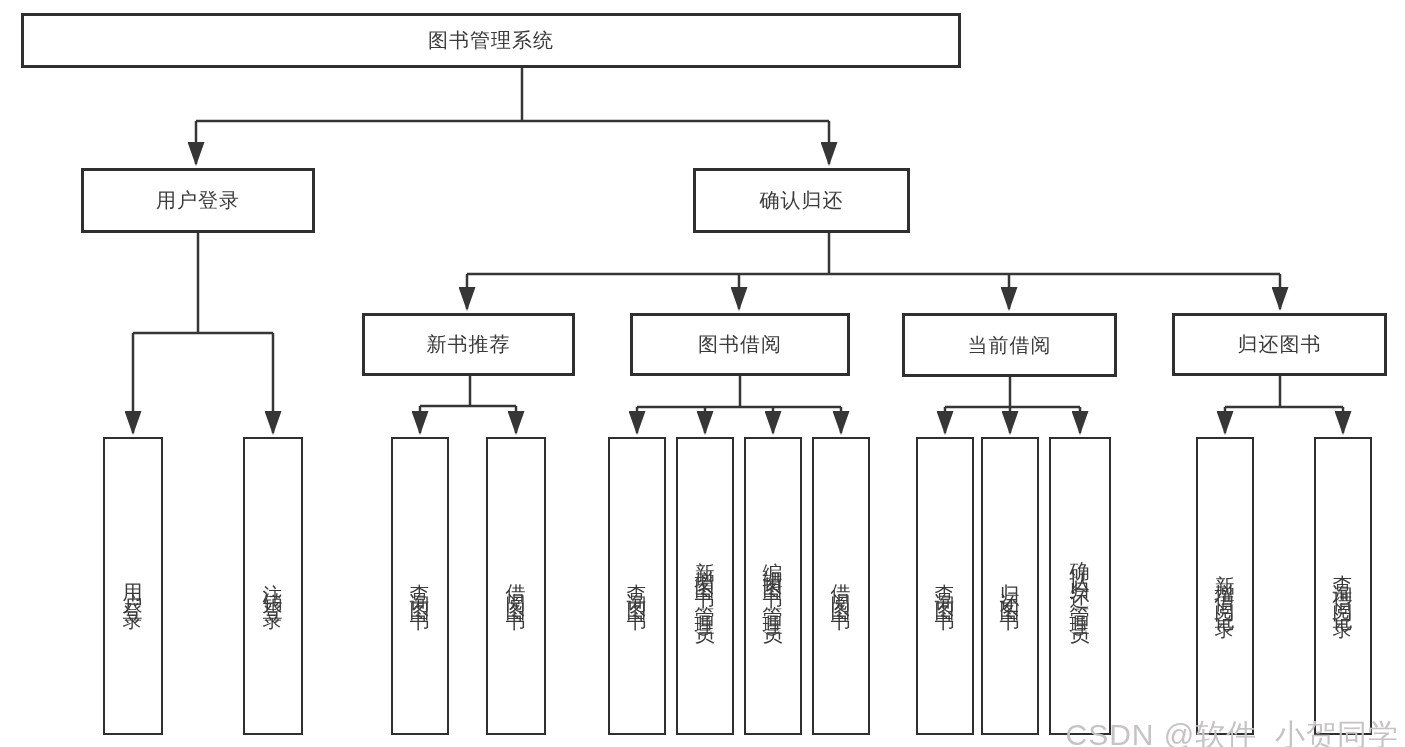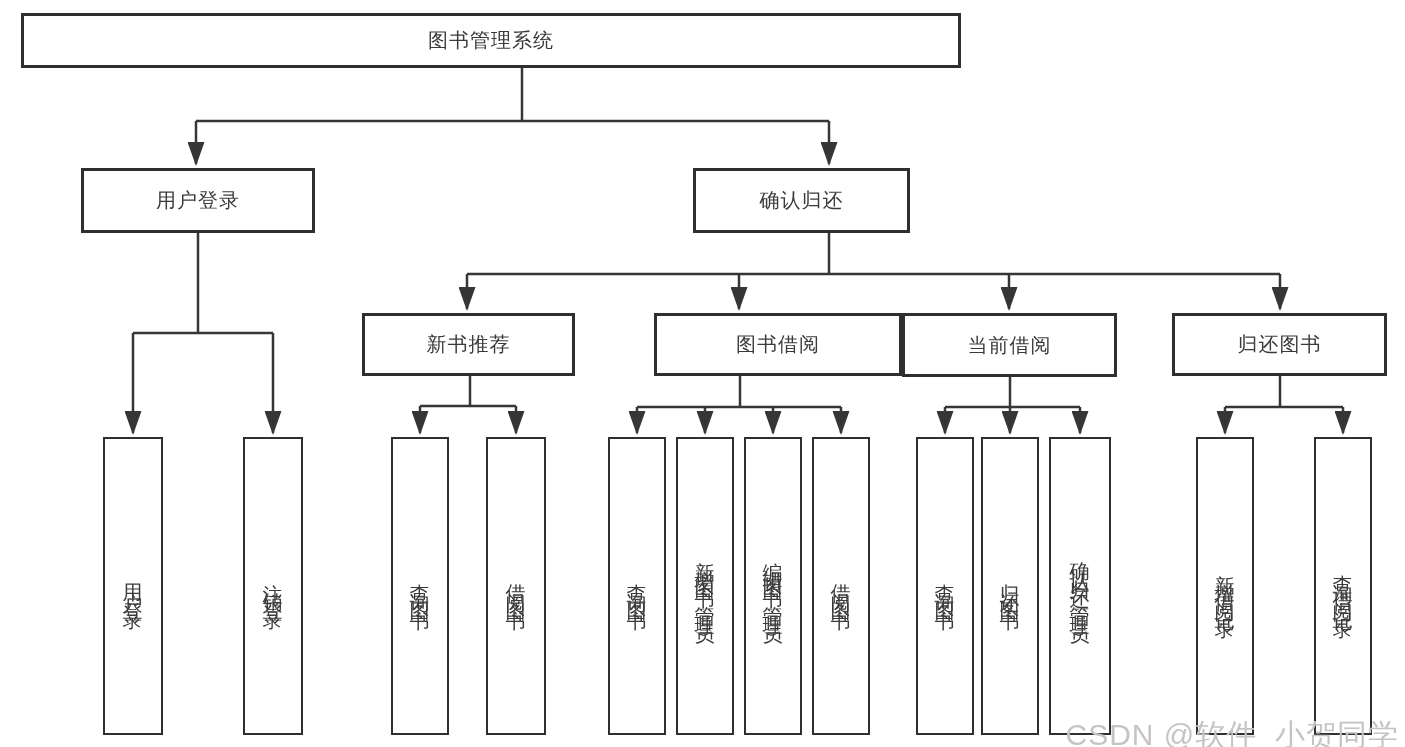--- a/index.html
+++ b/index.html
@@ -94,21 +94,21 @@
       <path d="M1343,407 V433" marker-end="url(#ah)"></path>
     </g>
   </svg>
 
   <div class="box" style="left:21px;top:13px;width:940px;height:55px">图书管理系统</div>
 
   <div class="box" style="left:81px;top:168px;width:234px;height:65px">用户登录</div>
   <div class="box" style="left:693px;top:168px;width:217px;height:65px">确认归还</div>
 
   <div class="box" style="left:362px;top:313px;width:213px;height:63px">新书推荐</div>
-  <div class="box" style="left:654px;top:313px;width:248px;height:63px">图书借阅</div>
+  <div class="box" style="left:630px;top:313px;width:220px;height:63px">图书借阅</div>
   <div class="box" style="left:902px;top:313px;width:215px;height:64px">当前借阅</div>
   <div class="box" style="left:1172px;top:313px;width:215px;height:63px">归还图书</div>
 
   <div class="box leaf" style="left:103px;width:60px">用户登录</div>
   <div class="box leaf" style="left:243px;width:60px">注销登录</div>
 
   <div class="box leaf" style="left:391px;width:58px">查询图书</div>
   <div class="box leaf" style="left:486px;width:60px">借阅图书</div>
 
   <div class="box leaf" style="left:608px;width:58px">查询图书</div>

